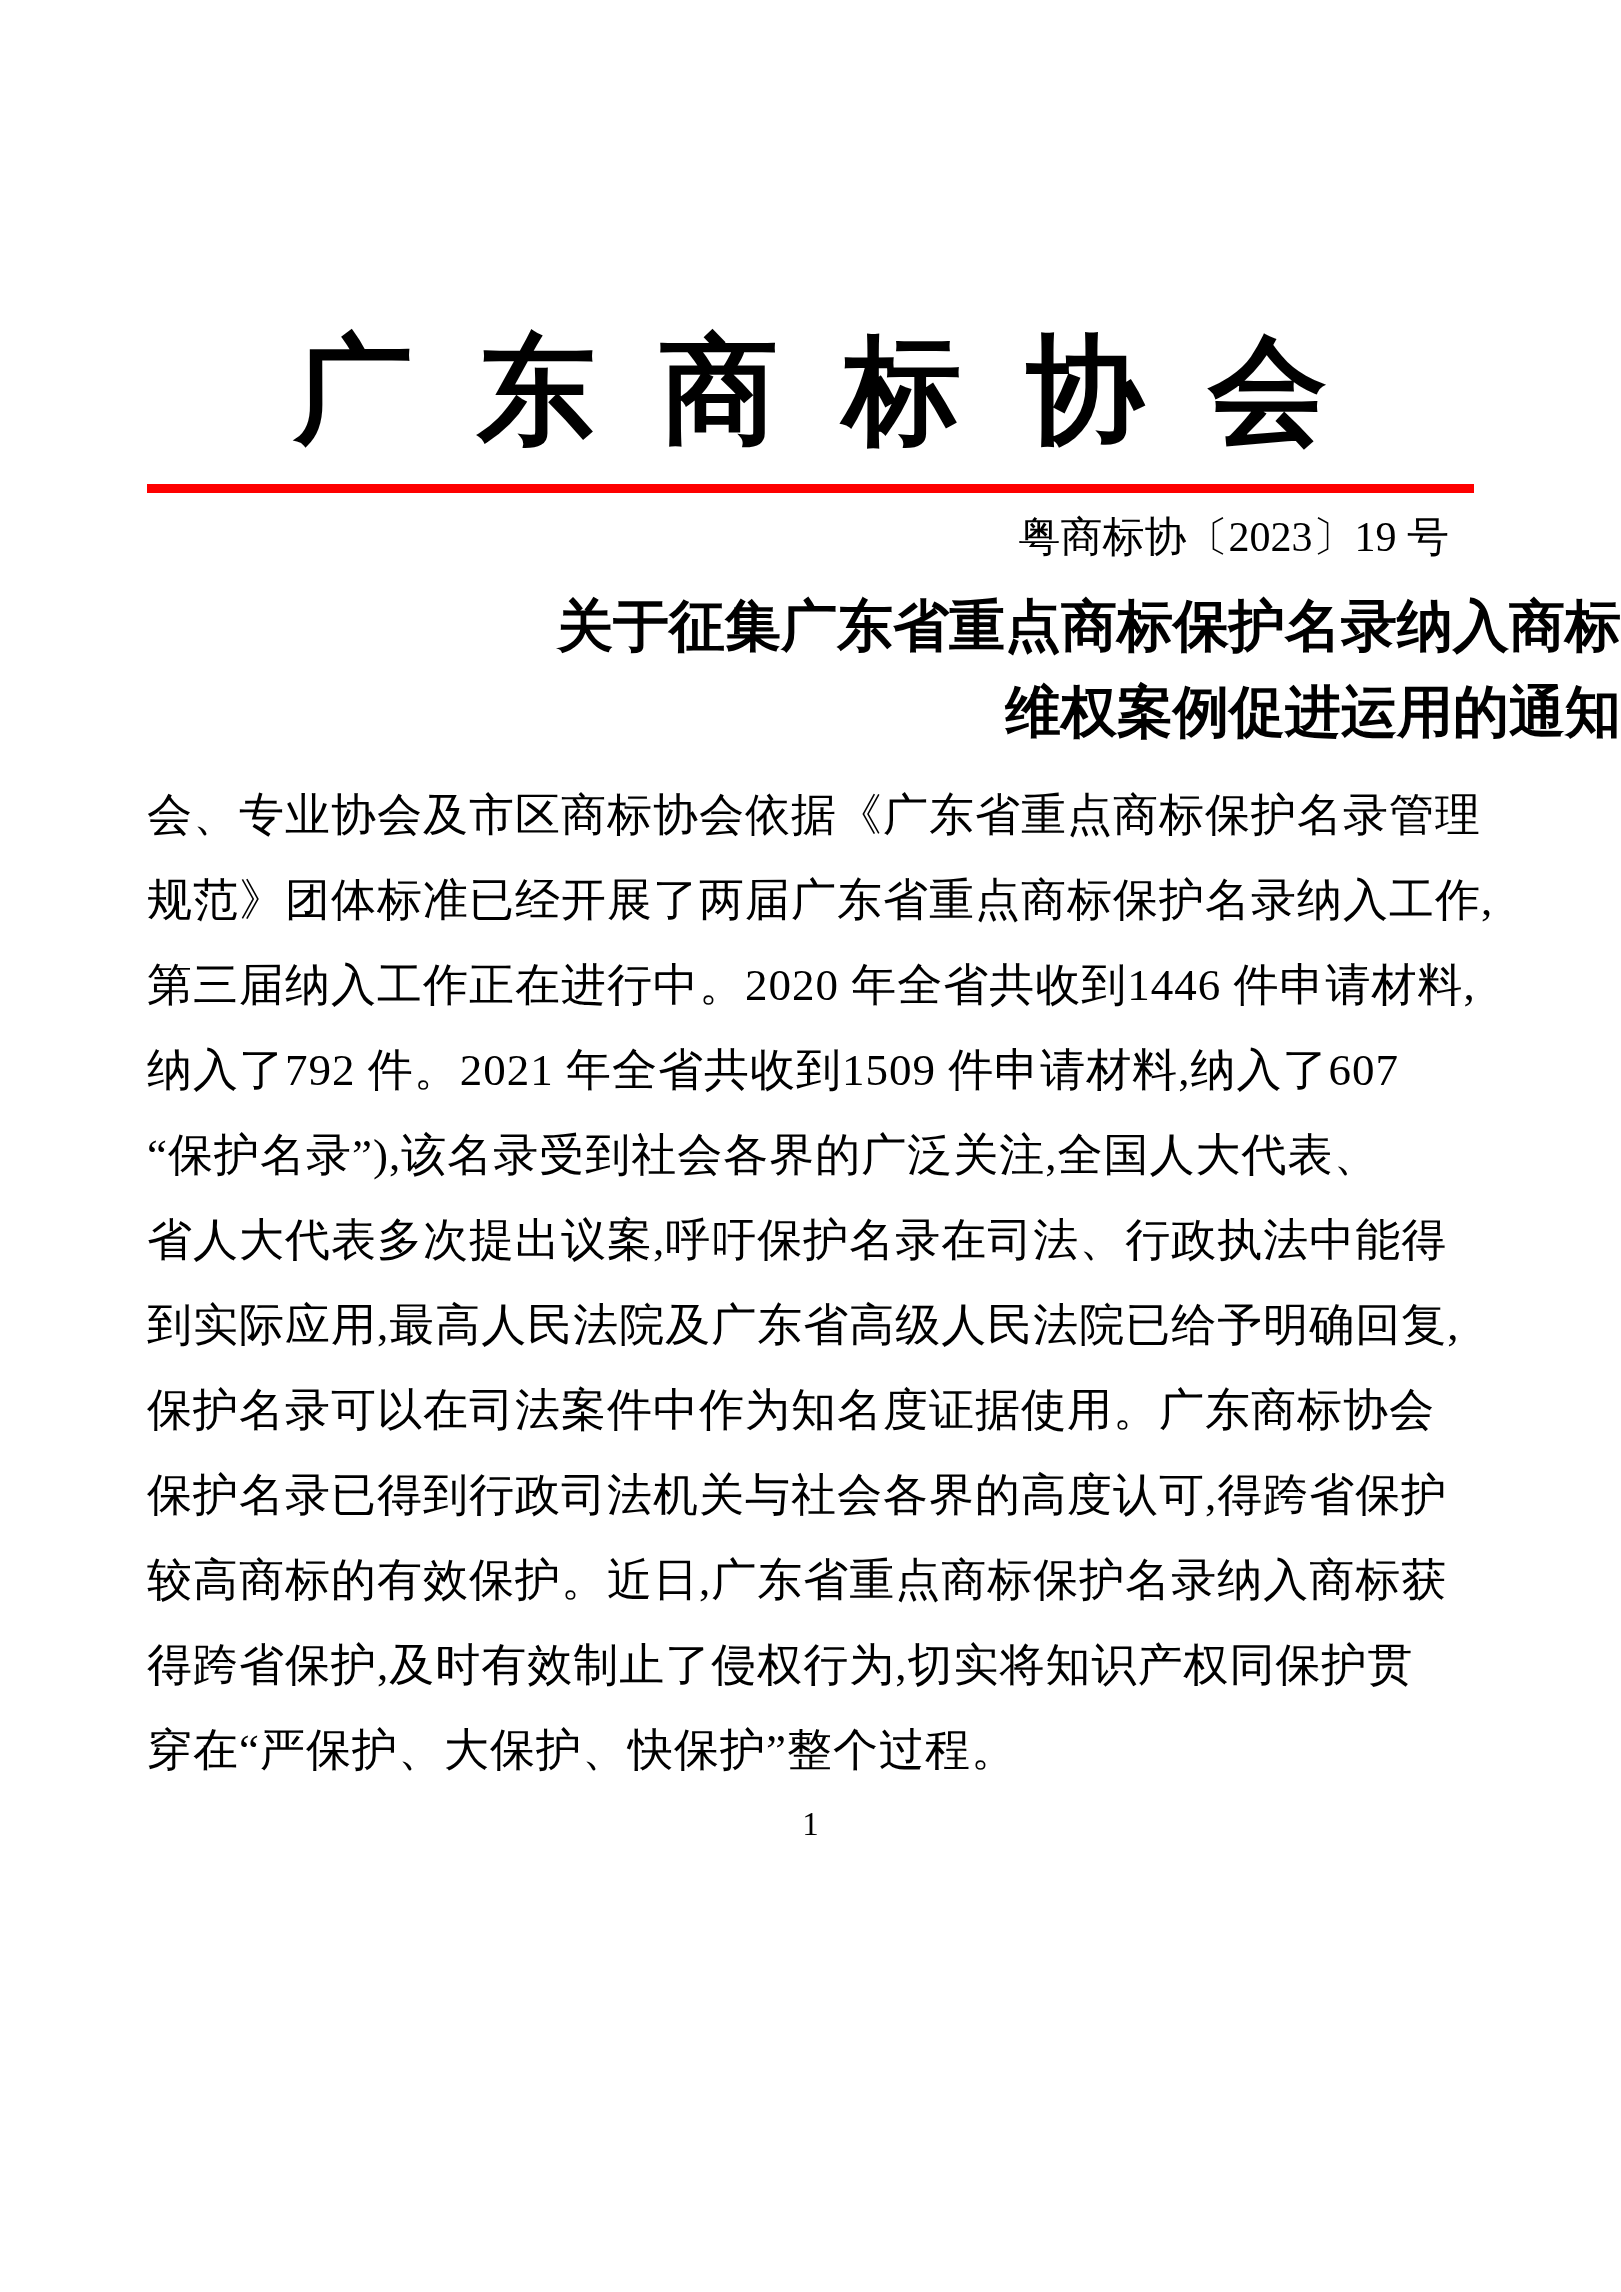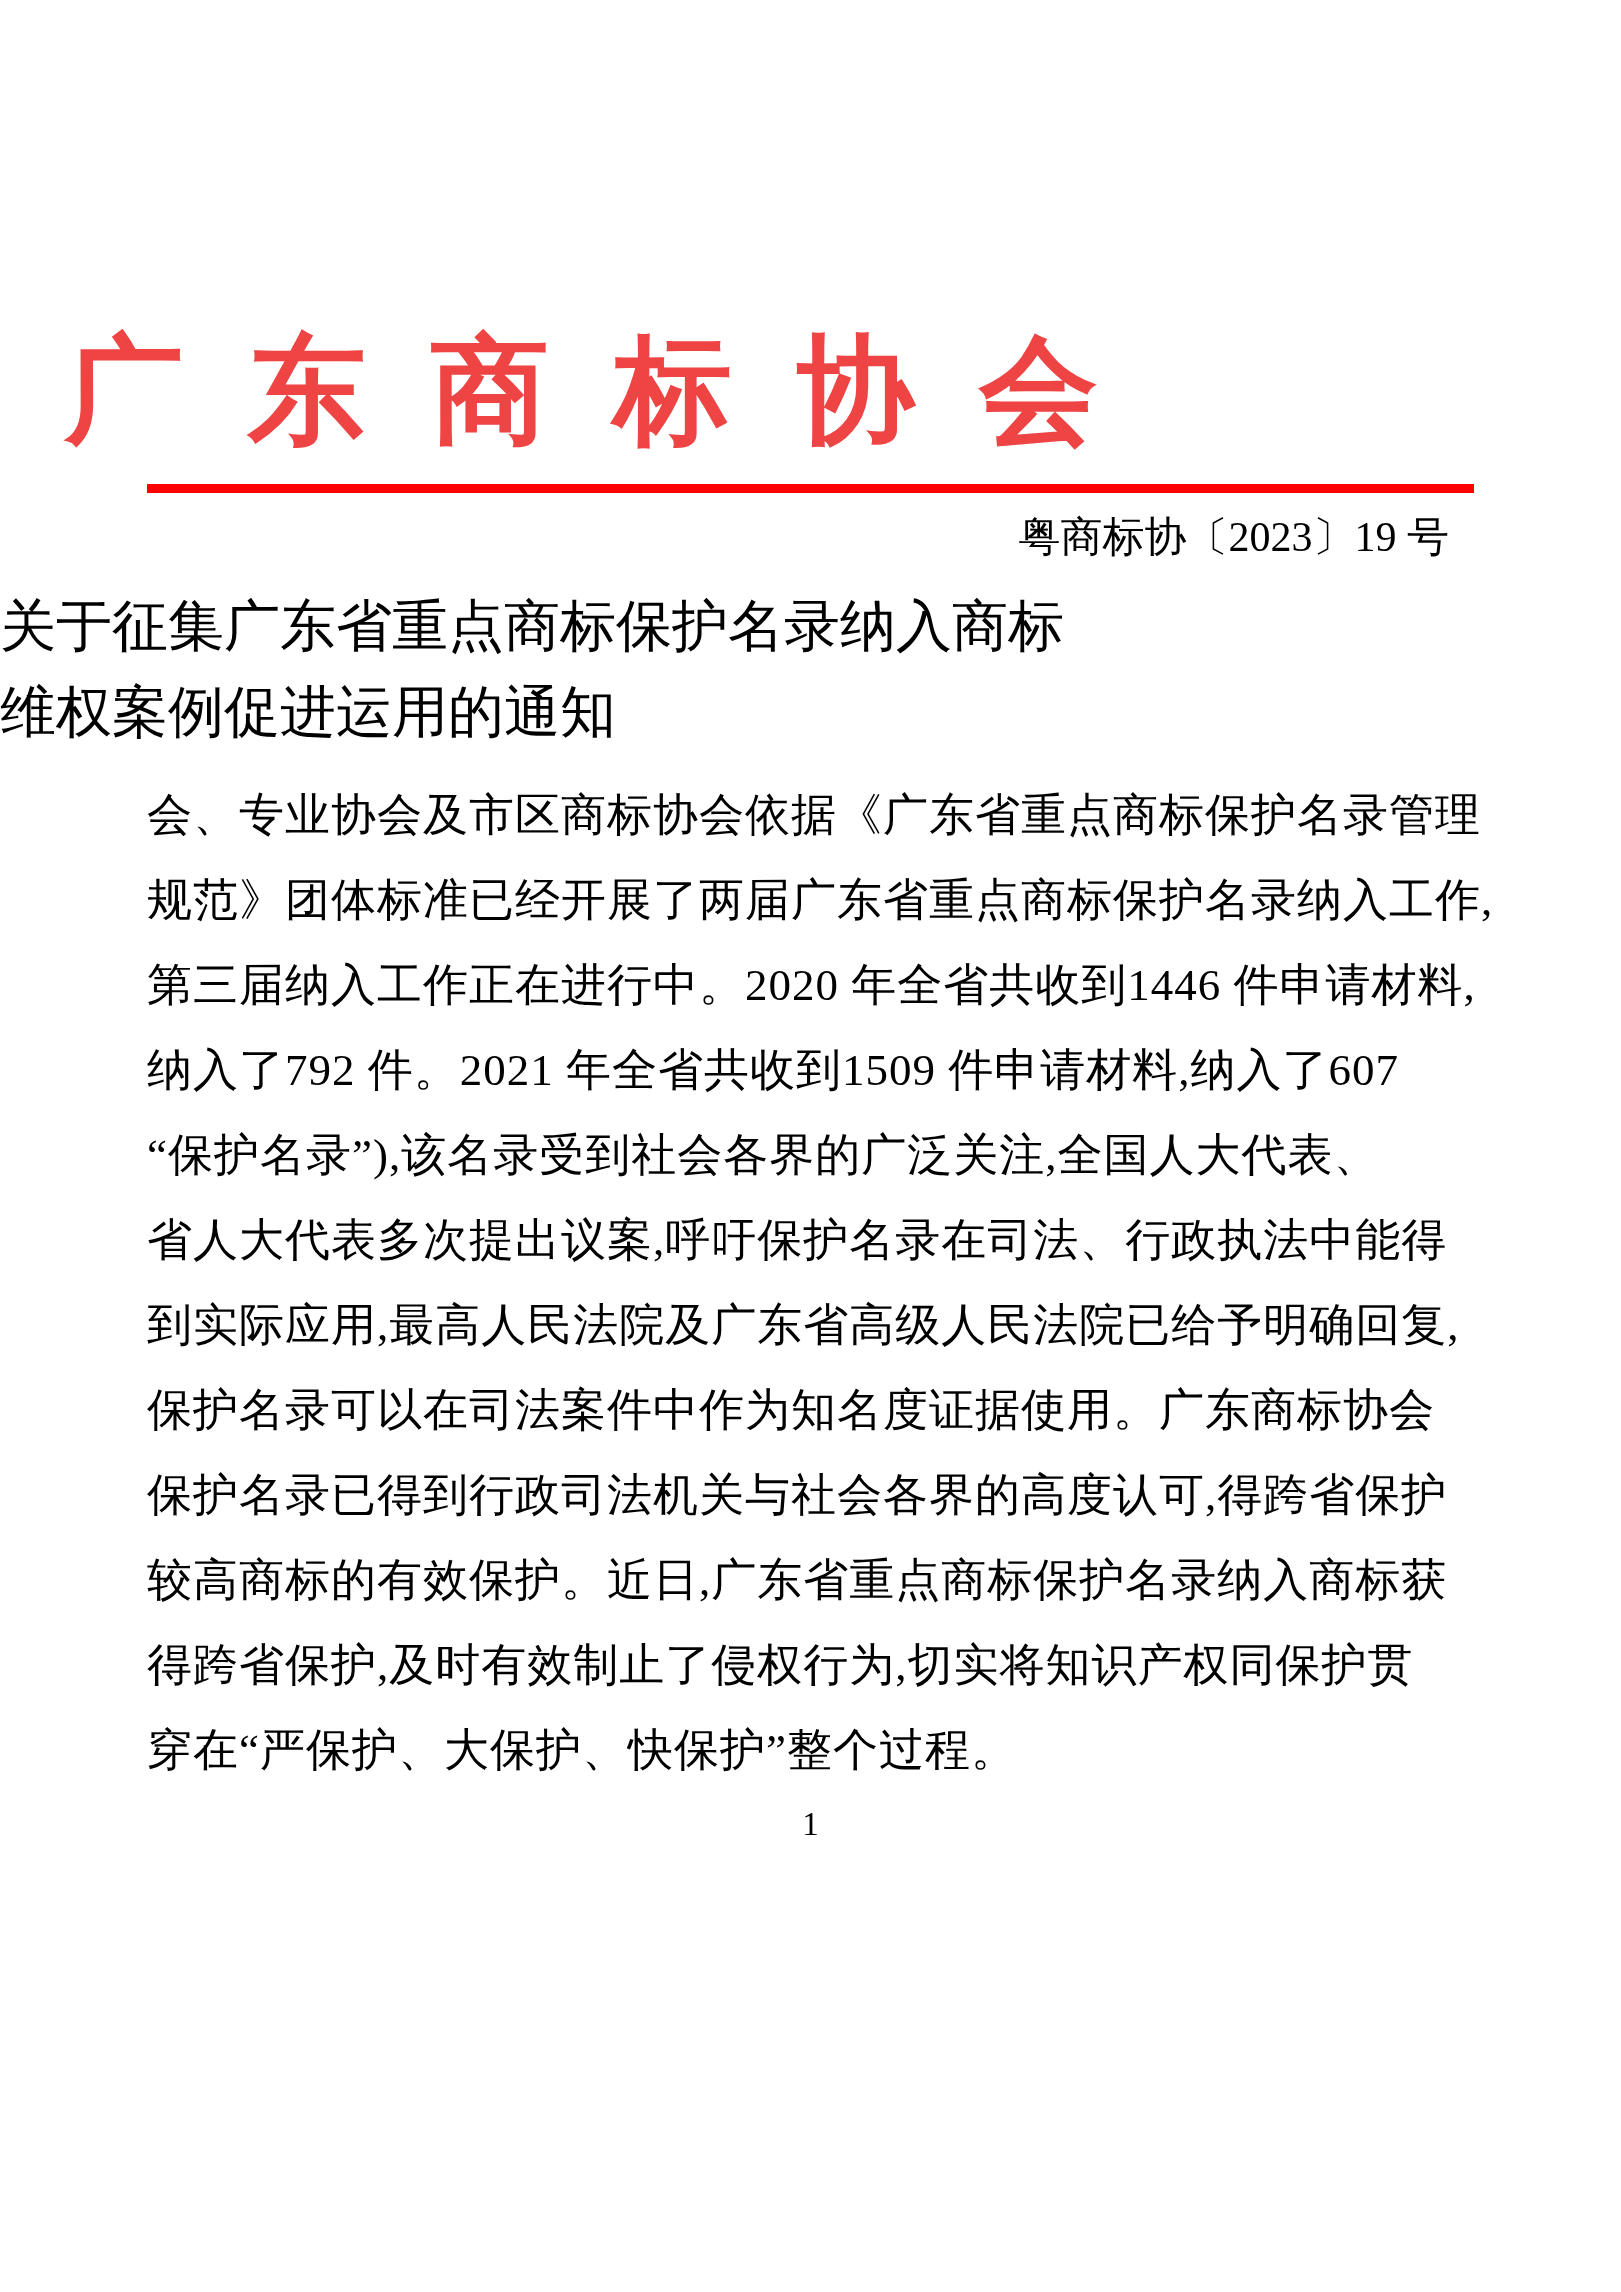--- a/index.html
+++ b/index.html
@@ -11,46 +11,47 @@
     position: relative;
     width: 1621px;
     height: 2293px;
     background: #ffffff;
     overflow: hidden;
     font-family: "Liberation Serif", "DejaVu Serif", serif;
     color: #000000;
   }
   .org-title {
     margin: 323px 0 0 0;
+    text-align: center;
     font-size: 118px;
     line-height: 137px;
     font-weight: bold;
-    color: #ef4444;
+    color: #000000;
     letter-spacing: 0.55em;
     text-indent: 0.55em;
     white-space: nowrap;
   }
   .red-rule {
     margin: 23.5px 147px 0 147px;
     height: 9.8px;
     background: #fe0000;
   }
   .doc-number {
     margin: 19.6px 172px 0 0;
     text-align: right;
     font-size: 42px;
     line-height: 49px;
     white-space: nowrap;
   }
   .doc-title {
     margin: 21.6px 0 0 0;
-    text-align: left;
+    text-align: right;
     font-size: 56px;
     line-height: 86px;
-    font-weight: normal;
+    font-weight: bold;
     white-space: nowrap;
   }
   .salutation {
     margin: 27.4px 147px 0 147px;
     font-size: 45px;
     line-height: 61px;
     white-space: nowrap;
   }
   .body-par {
     margin: 17.6px 147px 0 147px;

